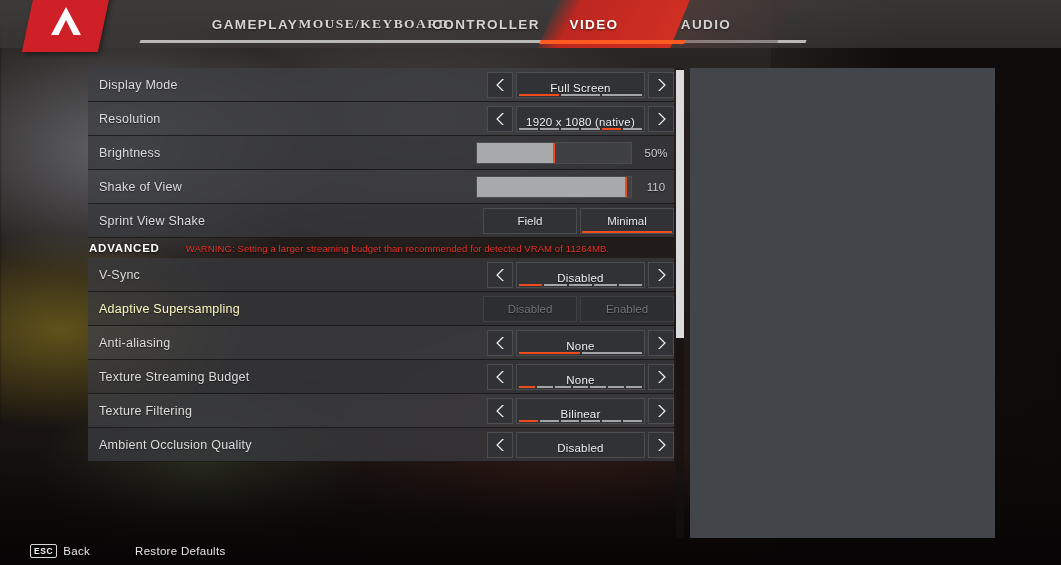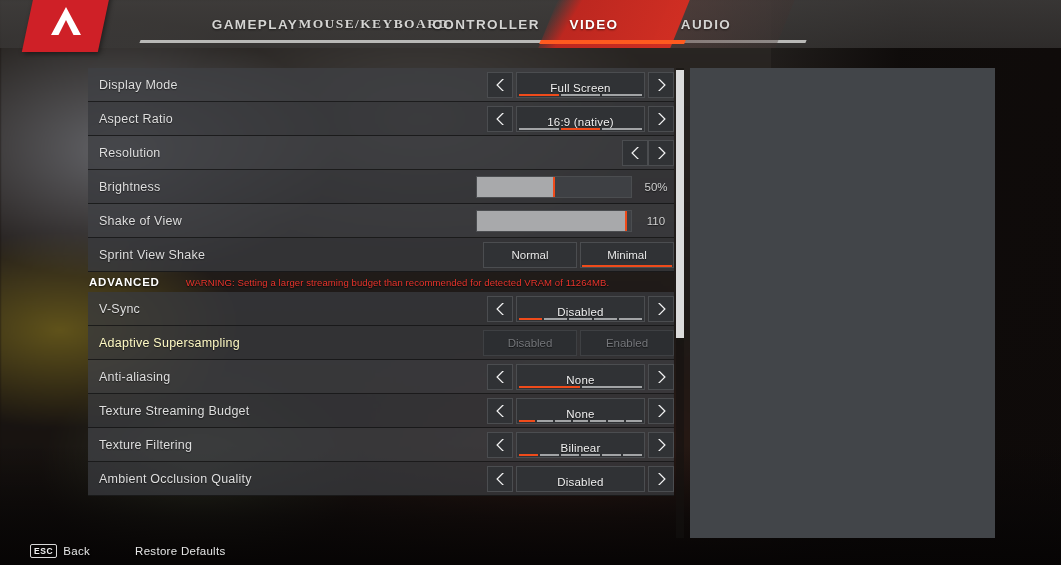--- a/index.html
+++ b/index.html
@@ -364,50 +364,38 @@
             <div class="segment"></div>
           </div>
         </div>
         <div class="arrow-btn">
           <svg width="11" height="14" viewBox="0 0 11 14">
             <path d="M2 1 L8 7 L2 13 L3.8 13 L9.8 7 L3.8 1 Z" fill="#f2f2f2"></path>
           </svg>
         </div>
       </div>
     </div>
-    <div class="row alt">
-      <div class="row-label">Aspect Ratio</div>
-      <div class="control">
-        <div class="arrow-btn">
-          <svg width="11" height="14" viewBox="0 0 11 14">
-            <path d="M9 1 L3 7 L9 13 L7.2 13 L1.2 7 L7.2 1 Z" fill="#f2f2f2"></path>
-          </svg>
-        </div>
-        <div class="selector-box">
-          <span class="selector-value">16:9 (native)</span>
-          <div class="segments">
-            <div class="segment"></div>
-            <div class="segment on"></div>
-            <div class="segment"></div>
-          </div>
-        </div>
-        <div class="arrow-btn">
-          <svg width="11" height="14" viewBox="0 0 11 14">
-            <path d="M2 1 L8 7 L2 13 L3.8 13 L9.8 7 L3.8 1 Z" fill="#f2f2f2"></path>
-          </svg>
-        </div>
-      </div>
-    </div>
     <div class="row">
       <div class="row-label">Resolution</div>
       <div class="control">
         <div class="arrow-btn">
           <svg width="11" height="14" viewBox="0 0 11 14">
             <path d="M9 1 L3 7 L9 13 L7.2 13 L1.2 7 L7.2 1 Z" fill="#f2f2f2"></path>
           </svg>
+        </div>
+        <div class="selector-box">
+          <span class="selector-value">1920 x 1080 (native)</span>
+          <div class="segments">
+            <div class="segment"></div>
+            <div class="segment"></div>
+            <div class="segment"></div>
+            <div class="segment"></div>
+            <div class="segment on"></div>
+            <div class="segment"></div>
+          </div>
         </div>
         <div class="arrow-btn">
           <svg width="11" height="14" viewBox="0 0 11 14">
             <path d="M2 1 L8 7 L2 13 L3.8 13 L9.8 7 L3.8 1 Z" fill="#f2f2f2"></path>
           </svg>
         </div>
       </div>
     </div>
     <div class="row alt">
       <div class="row-label">Brightness</div>
@@ -426,21 +414,21 @@
           <div class="slider-fill" style="width: 97%;"></div>
           <div class="slider-knob" style="left: calc(97% - 1px);"></div>
         </div>
         <div class="slider-value">110</div>
       </div>
     </div>
     <div class="row alt">
       <div class="row-label">Sprint View Shake</div>
       <div class="control">
         <div class="toggle-btn">
-          <span class="toggle-label">Normal</span>
+          <span class="toggle-label">Field</span>
         </div>
         <div class="toggle-btn sel">
           <span class="toggle-label">Minimal</span>
         </div>
       </div>
     </div>
     <div class="adv-row">
       <span class="adv-title">ADVANCED</span>
       <span class="adv-warning">WARNING: Setting a larger streaming budget than recommended for detected VRAM of 11264MB.</span>
     </div>

